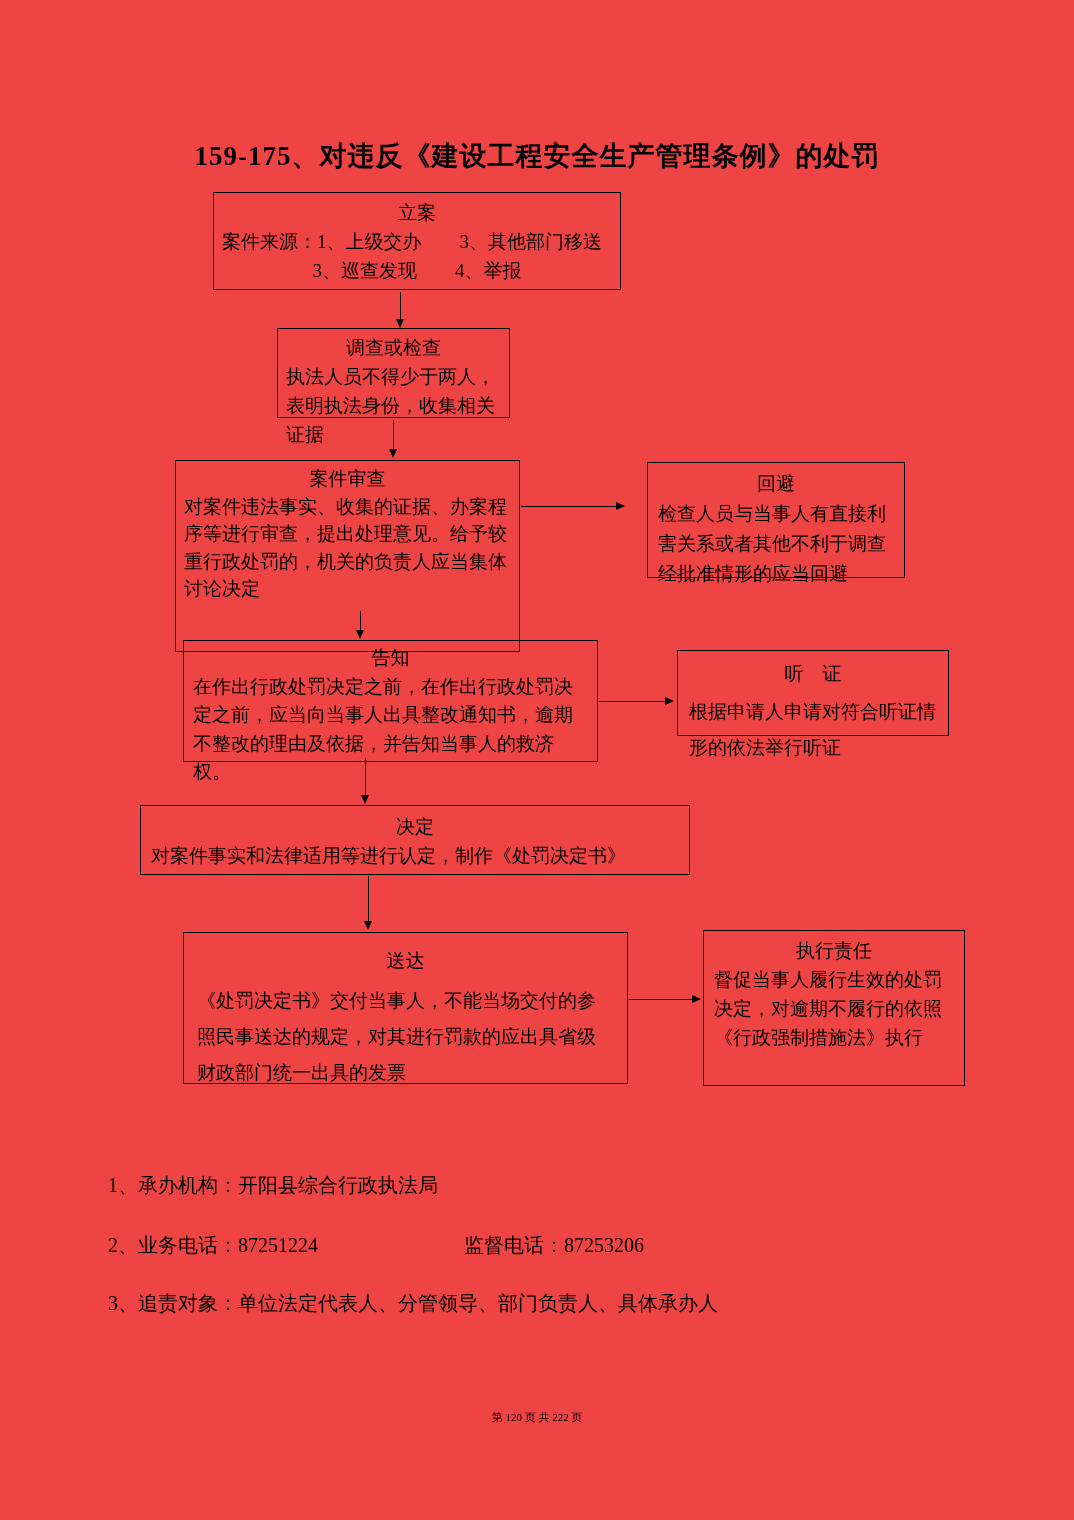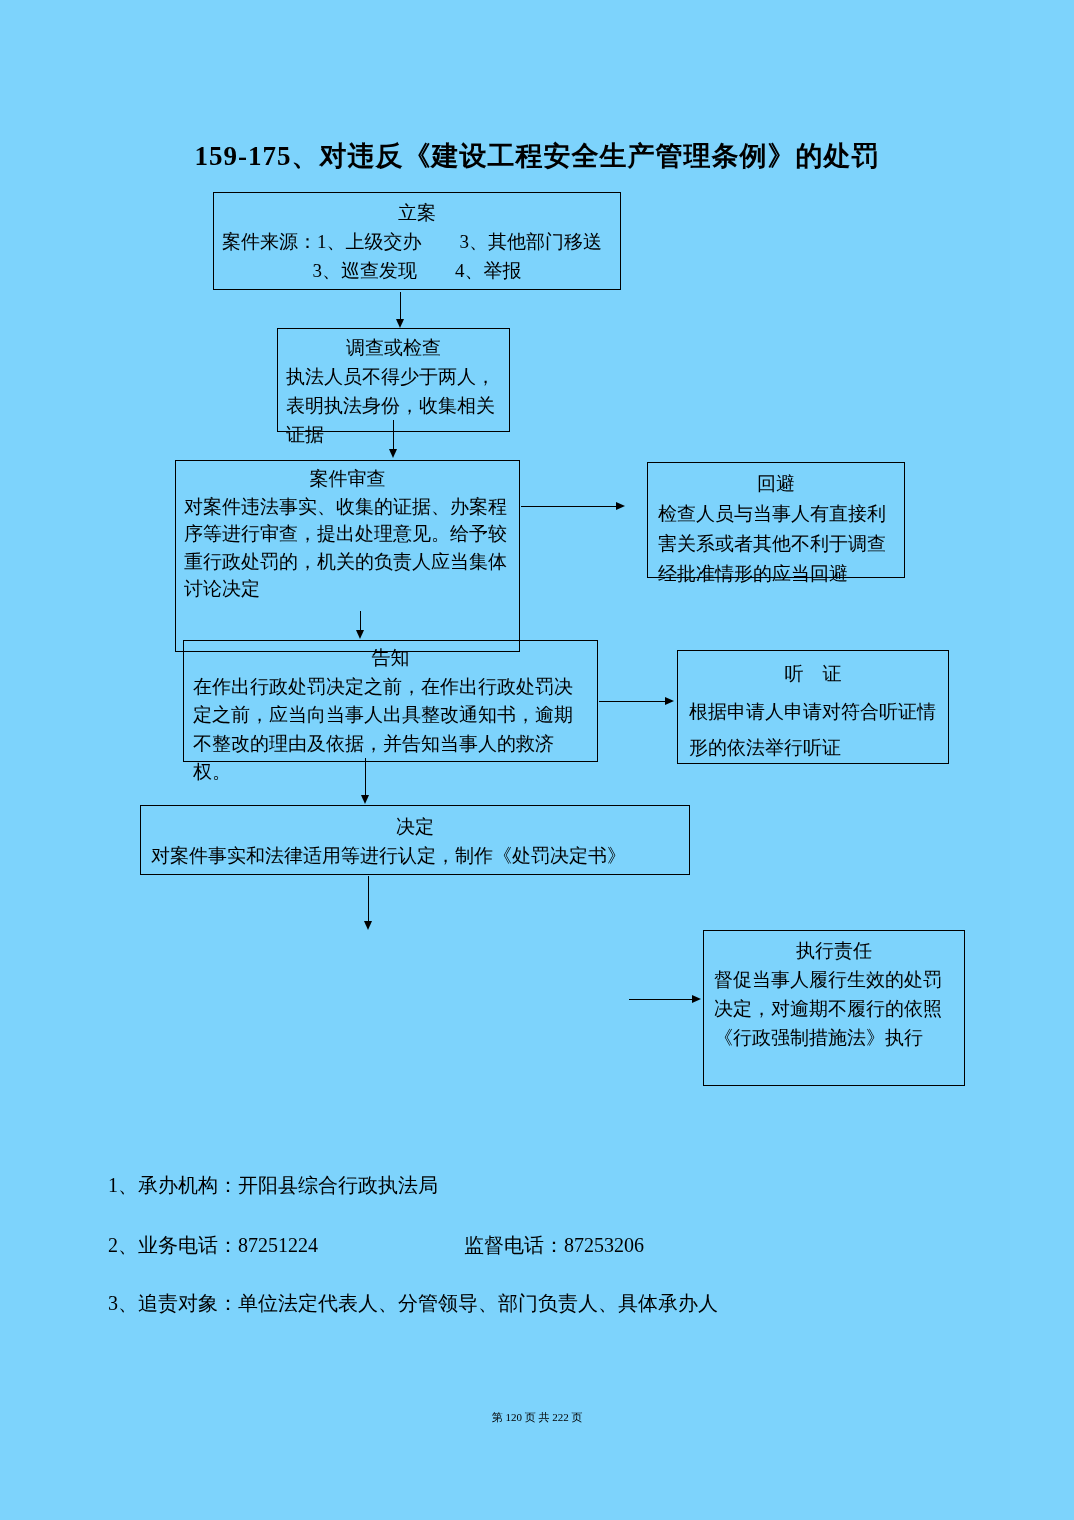--- a/index.html
+++ b/index.html
@@ -1,20 +1,20 @@
 <!DOCTYPE html>
 <html><head>
 <meta charset="utf-8">
 <style>
   html,body { margin:0; padding:0; background:#ffffff; }
   .page {
     position:relative;
     width:1074px;
     height:1520px;
-    background:#7dd3fc;
+    background:#ef4444;
     color:#000;
     font-family:"Liberation Serif","DejaVu Serif",serif;
     overflow:hidden;
   }
   .page-title {
     position:absolute;
     top:138px; left:0; width:1074px;
     text-align:center;
     font-size:27px;
     font-weight:bold;
@@ -62,21 +62,21 @@
   <div class="page-title">159-175、对违反《建设工程安全生产管理条例》的处罚</div>
 
   <div class="box" style="left:213px;top:192px;width:408px;height:98px;padding-top:5px;">
     <div class="bt">立案</div>
     <div class="bl" style="padding-left:8px;">案件来源：1、上级交办　　3、其他部门移送</div>
     <div class="bl center">3、巡查发现　　4、举报</div>
   </div>
 
   <div class="arr-v" style="left:400px;top:292px;height:27px;"></div>
 
-  <div class="box" style="left:277px;top:328px;width:233px;height:104px;padding-top:4px;">
+  <div class="box" style="left:277px;top:328px;width:233px;height:90px;padding-top:4px;">
     <div class="bt">调查或检查</div>
     <div class="bl" style="padding:0 8px;">执法人员不得少于两人，表明执法身份，收集相关证据</div>
   </div>
 
   <div class="arr-v" style="left:393px;top:420px;height:29px;"></div>
 
   <div class="box" style="left:175px;top:460px;width:345px;height:192px;padding-top:4px;line-height:27.5px;">
     <div class="bt">案件审查</div>
     <div class="bl" style="padding:0 8px;">对案件违法事实、收集的证据、办案程序等进行审查，提出处理意见。给予较重行政处罚的，机关的负责人应当集体讨论决定</div>
   </div>
@@ -90,34 +90,38 @@
 
   <div class="arr-v" style="left:360px;top:611px;height:19px;"></div>
 
   <div class="box" style="left:183px;top:640px;width:415px;height:122px;padding-top:3px;line-height:28.5px;">
     <div class="bt">告知</div>
     <div class="bl" style="padding:0 9px;">在作出行政处罚决定之前，在作出行政处罚决定之前，应当向当事人出具整改通知书，逾期不整改的理由及依据，并告知当事人的救济权。</div>
   </div>
 
   <div class="arr-h" style="left:599px;top:701px;width:66px;"></div>
 
-  <div class="box" style="left:677px;top:650px;width:272px;height:114px;padding-top:8px;">
+  <div class="box" style="left:677px;top:650px;width:272px;height:86px;padding-top:8px;">
     <div class="bt">听　证</div>
     <div class="bl" style="padding:6px 11px 0;line-height:36px;">根据申请人申请对符合听证情形的依法举行听证</div>
   </div>
 
   <div class="arr-v" style="left:365px;top:758px;height:37px;"></div>
 
   <div class="box" style="left:140px;top:805px;width:550px;height:70px;padding-top:6px;">
     <div class="bt">决定</div>
     <div class="bl" style="padding:0 10px;">对案件事实和法律适用等进行认定，制作《处罚决定书》</div>
   </div>
 
   <div class="arr-v" style="left:368px;top:876px;height:45px;"></div>
 
+  <div class="box" style="left:183px;top:932px;width:445px;height:152px;padding-top:13px;">
+    <div class="bt">送达</div>
+    <div class="bl" style="padding:8px 13px 0;line-height:36px;">《处罚决定书》交付当事人，不能当场交付的参照民事送达的规定，对其进行罚款的应出具省级财政部门统一出具的发票</div>
+  </div>
 
   <div class="arr-h" style="left:629px;top:999px;width:63px;"></div>
 
   <div class="box" style="left:703px;top:930px;width:262px;height:156px;padding-top:5px;line-height:29px;">
     <div class="bt">执行责任</div>
     <div class="bl" style="padding:0 10px;">督促当事人履行生效的处罚决定，对逾期不履行的依照《行政强制措施法》执行</div>
   </div>
 
   <div class="note" style="left:108px;top:1172px;">1、承办机构：开阳县综合行政执法局</div>
   <div class="note" style="left:108px;top:1232px;">2、业务电话：87251224</div>

